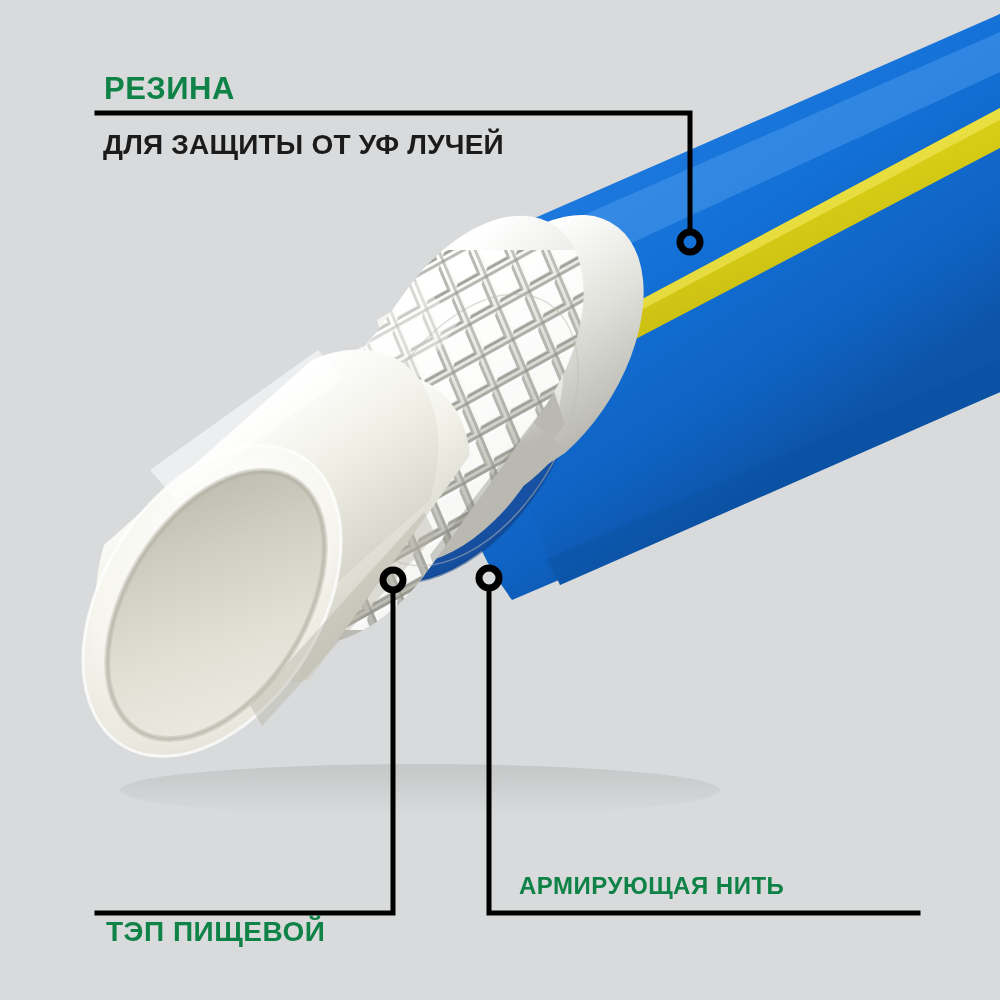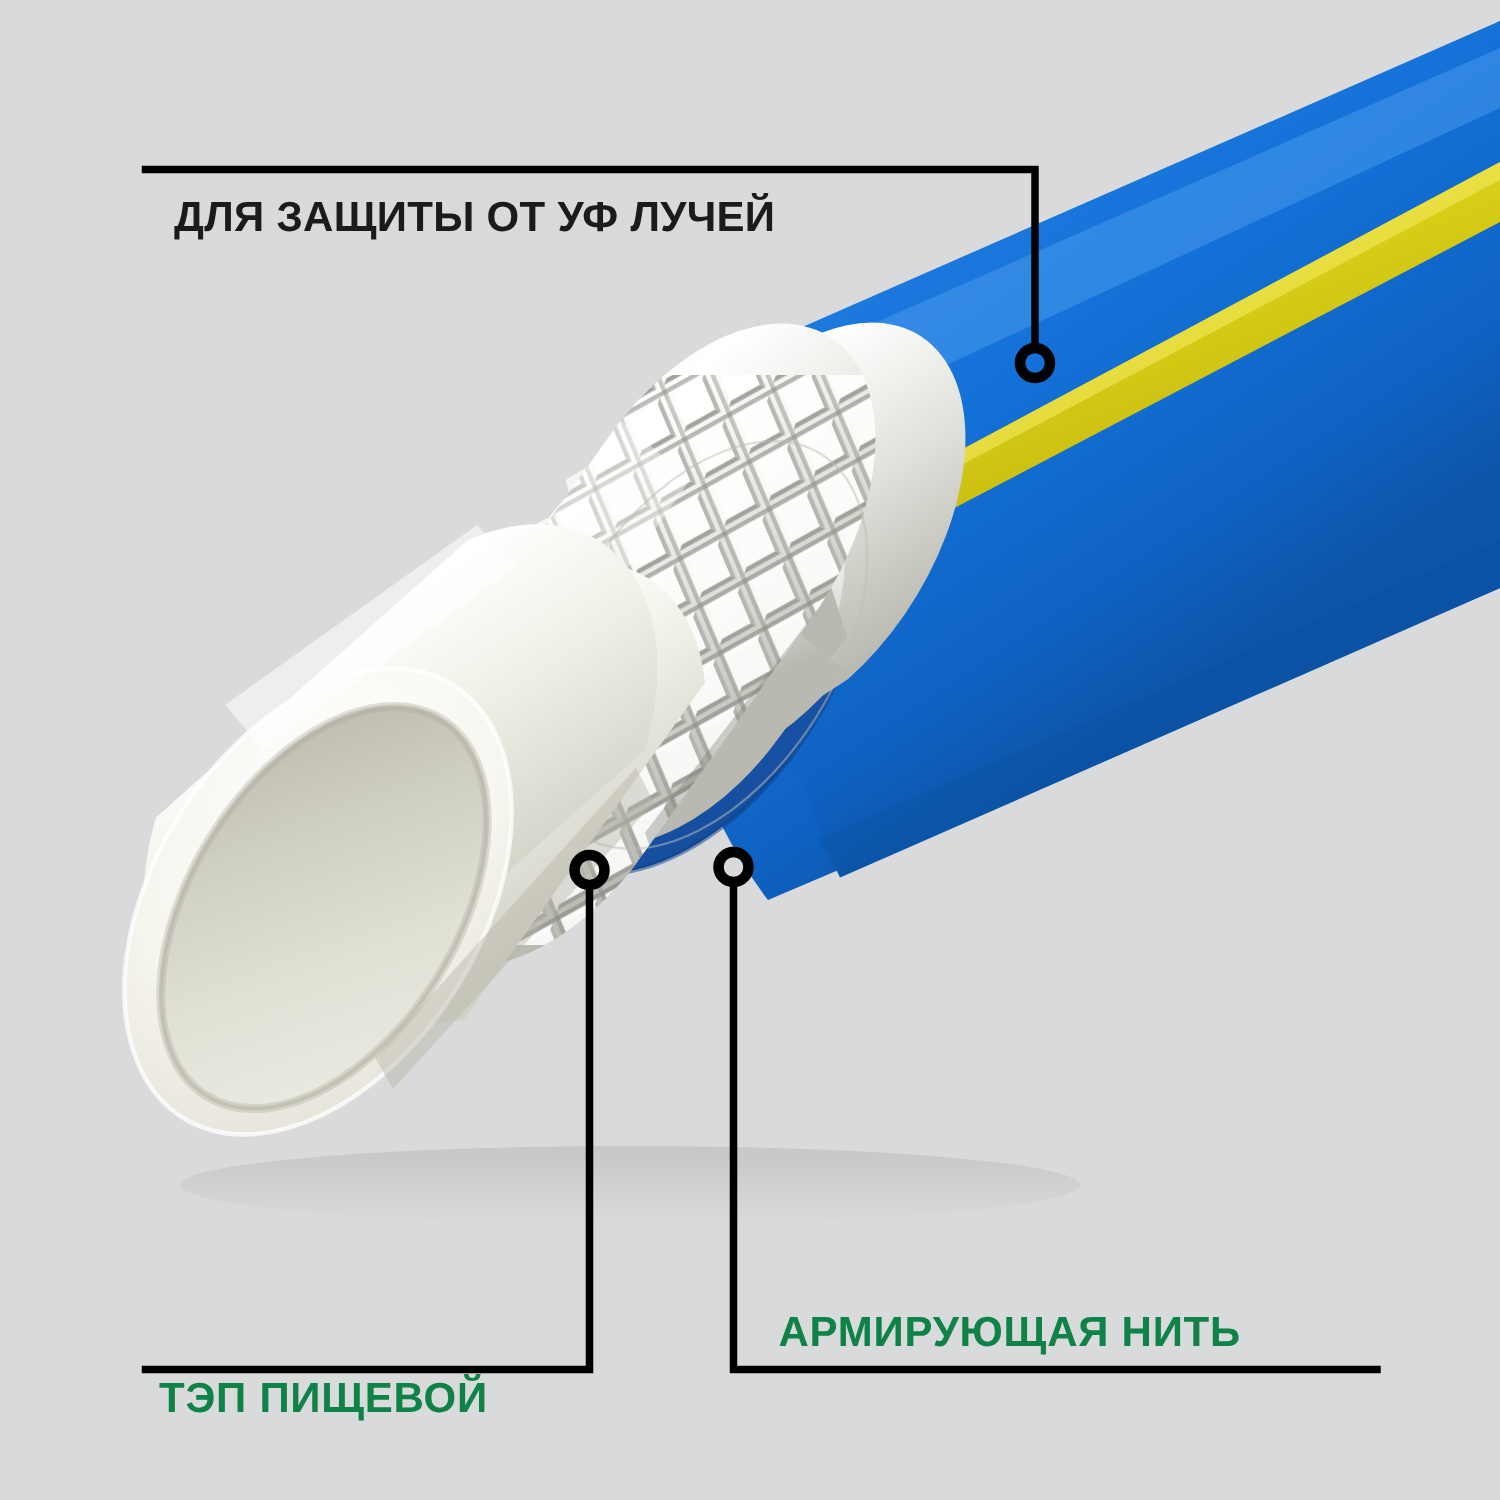--- a/index.html
+++ b/index.html
@@ -47,34 +47,33 @@
   #title-rezina {
     left: 104px;
     top: 73px;
     font-size: 31px;
     color: #0f8347;
   }
   #sub-rezina {
     left: 103px;
     top: 128px;
     font-size: 28px;
-    margin-left: 13px;
   }
   #sub-rezina span { display: block; }
 
   #label-tep {
     left: 106px;
     top: 918px;
     font-size: 28px;
     color: #0f8347;
   }
   #label-armir {
     left: 519px;
     top: 874px;
-    font-size: 28px;
+    font-size: 24px;
     color: #0f8347;
   }
 </style>
 </head>
 <body>
 
 <div id="stage">
 
   <svg id="art" viewBox="0 0 1000 1000" xmlns="http://www.w3.org/2000/svg">
     <defs>
@@ -288,20 +287,21 @@
       <path d="M 918 913 L 489 913 L 489 591"></path>
     </g>
 
     <g>
       <circle cx="690" cy="242" r="10" fill="none" stroke="#000000" stroke-width="7"></circle>
       <circle cx="393" cy="580" r="10" fill="none" stroke="#000000" stroke-width="7"></circle>
       <circle cx="489" cy="578" r="10" fill="none" stroke="#000000" stroke-width="7"></circle>
     </g>
   </svg>
 
+  <div class="callout-title" id="title-rezina">РЕЗИНА</div>
 
   <div class="callout-sub" id="sub-rezina">
     <span>ДЛЯ ЗАЩИТЫ ОТ УФ ЛУЧЕЙ</span>
   </div>
 
   <div class="callout-title" id="label-tep">ТЭП ПИЩЕВОЙ</div>
 
   <div class="callout-title" id="label-armir">АРМИРУЮЩАЯ НИТЬ</div>
 
 </div>

